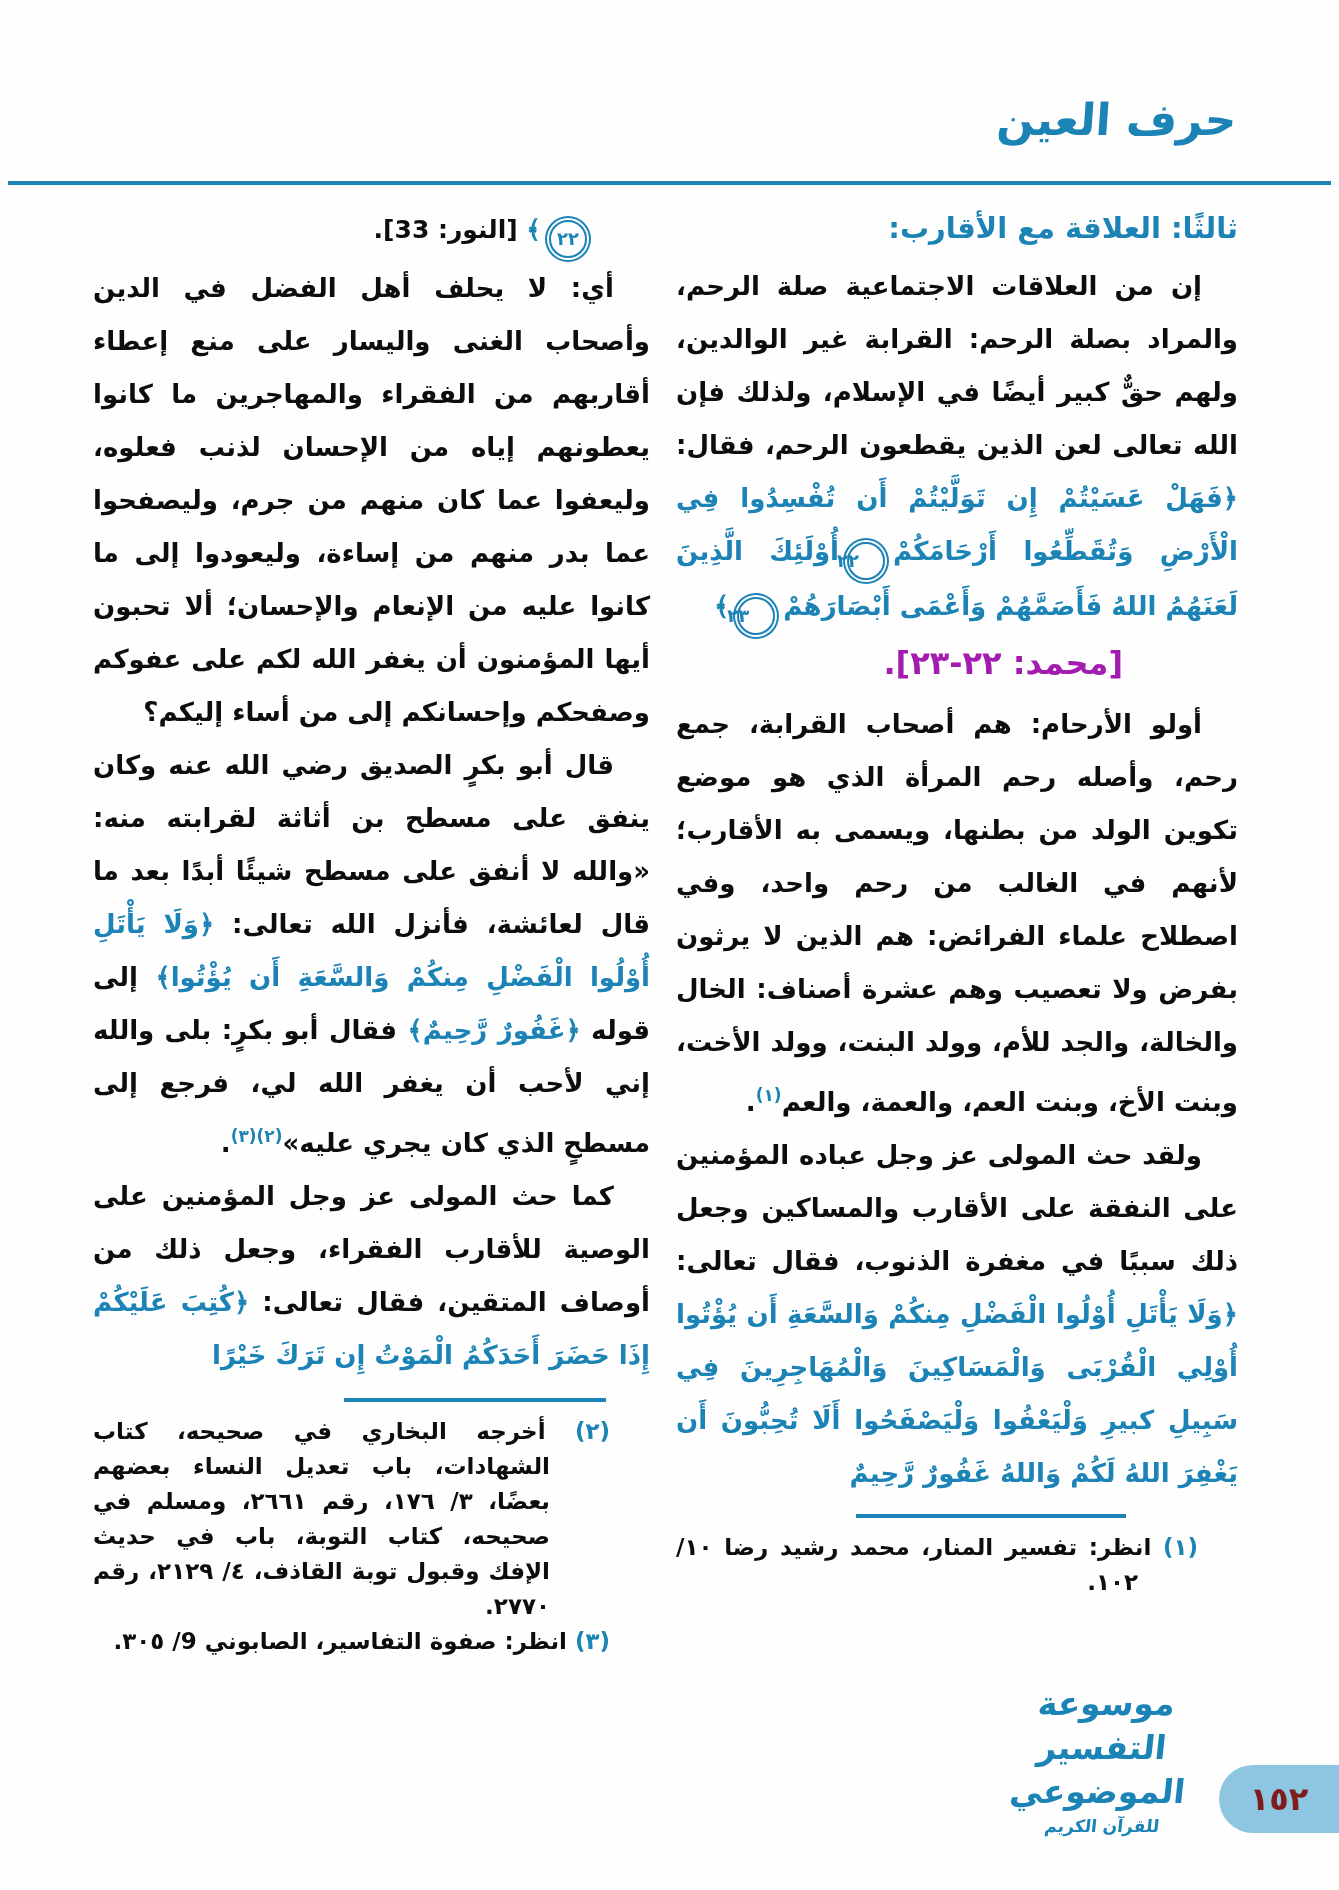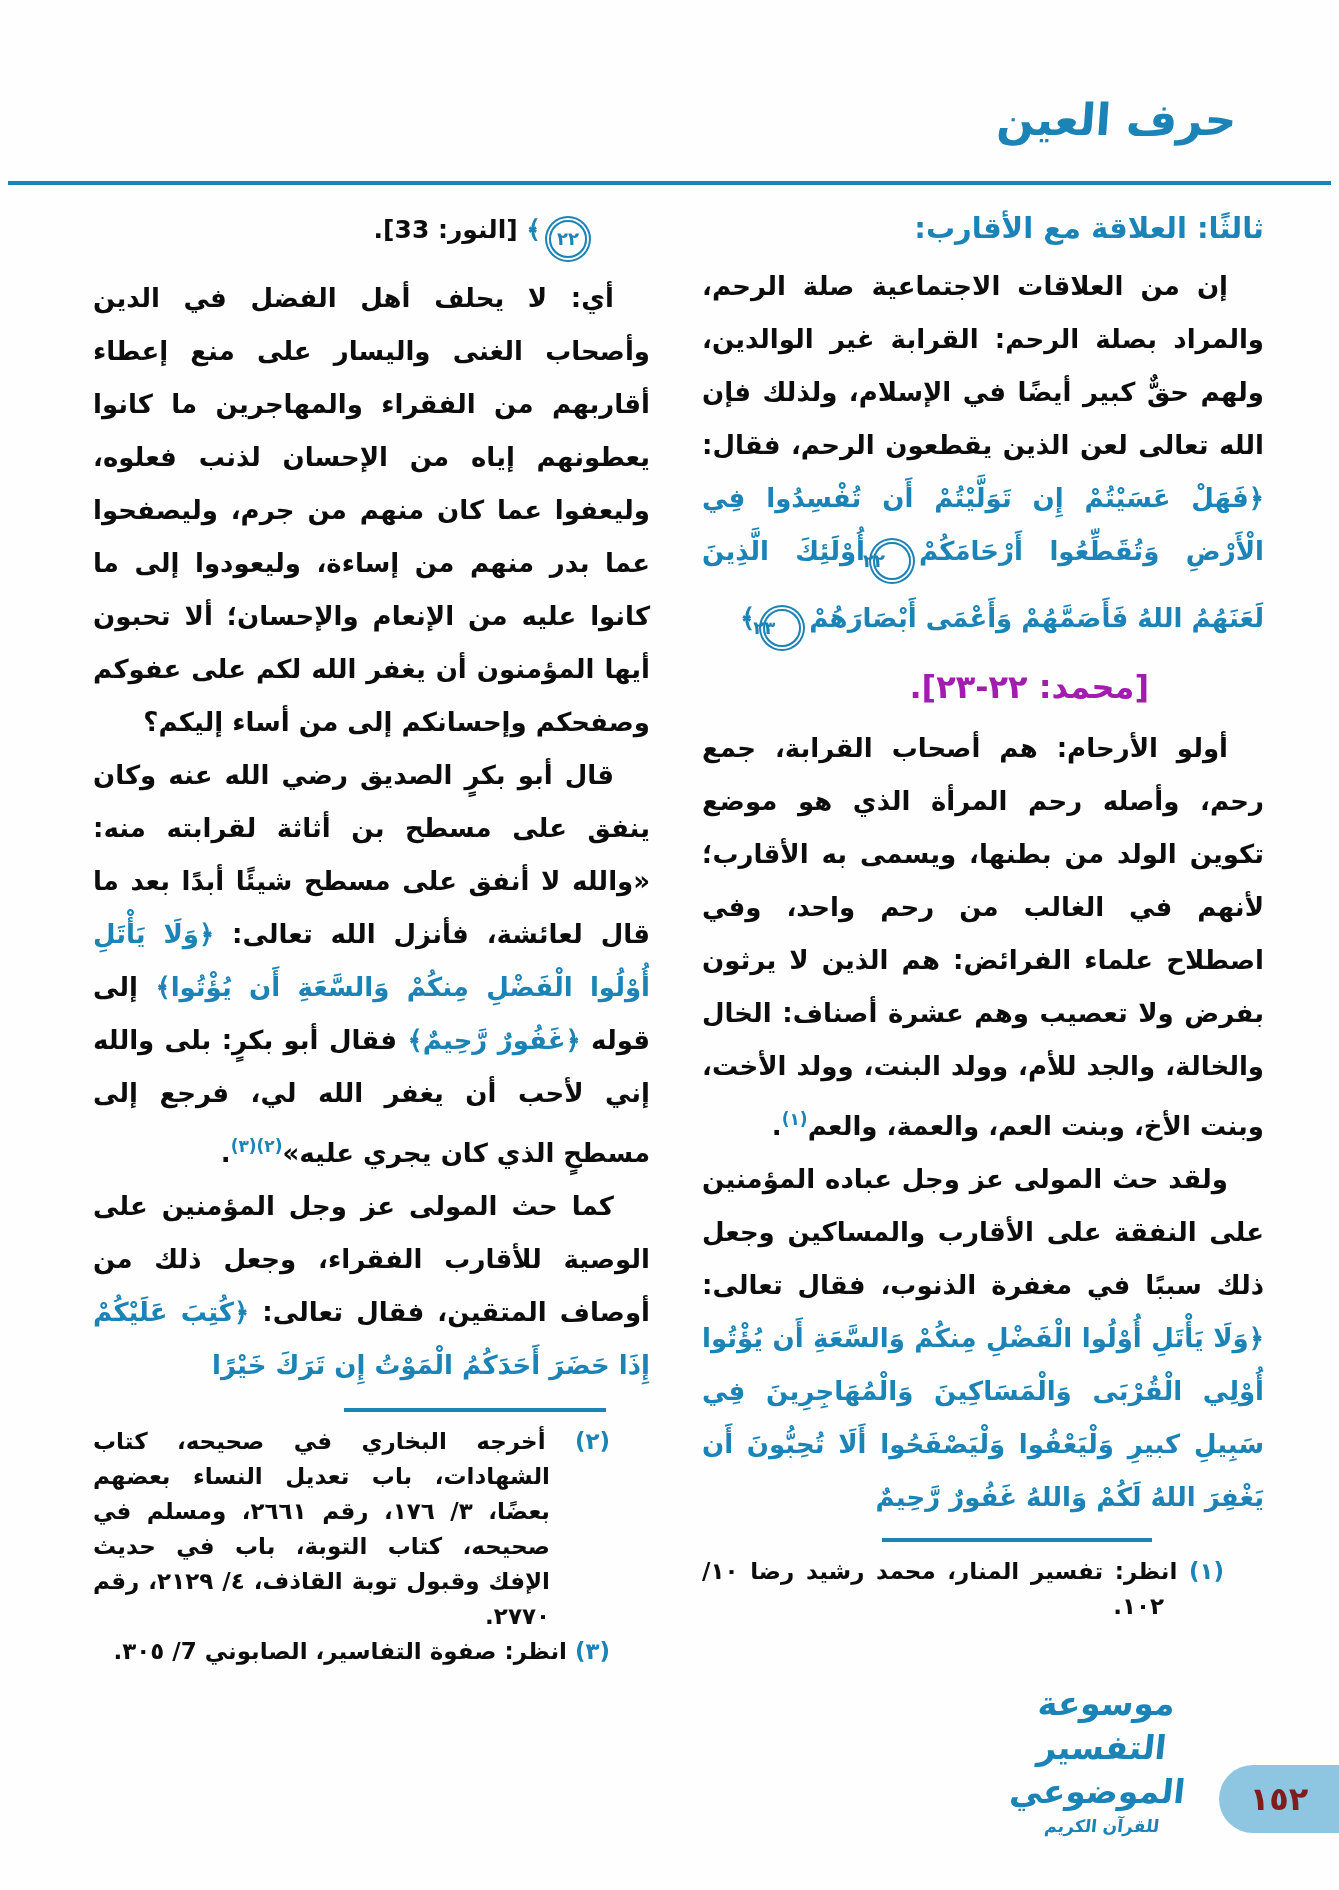--- a/index.html
+++ b/index.html
@@ -11,37 +11,37 @@
     position:absolute;top:94px;right:102px;
     color:var(--accent,#1b83b5);
     font-size:44px;font-weight:700;
     transform:skewX(-4deg);
     letter-spacing:0;
   }
   .header-rule{position:absolute;top:181px;left:8px;right:8px;height:4px;background:var(--accent,#1b83b5);}
 
   
   .col{position:absolute;top:200px;}
-  .col-right{right:75px;width:562px;}
+  .col-right{right:101px;width:562px;}
   .col-left{left:93px;width:557px;}
 
   .body-text{font-size:26px;font-weight:700;color:#0d0d0d;line-height:53px;text-align:justify;margin:0;}
   .body-text p{margin:0;text-indent:36px;}
   .section-heading{
     color:var(--accent,#1b83b5);font-size:29px;font-weight:700;line-height:56px;margin:0 0 4px 0;
   }
   .quran{color:var(--accent,#1b83b5);}
   .ayah-badge{
     display:inline-flex;align-items:center;justify-content:center;
     width:34px;height:34px;border-radius:50%;
     border:2px solid var(--accent,#1b83b5);
     box-shadow:0 0 0 2px #ffffff,0 0 0 4px var(--accent,#1b83b5);
     color:var(--accent,#1b83b5);
     font-size:18px;font-weight:700;line-height:1;
-    vertical-align:-7px;margin:12px 8px;
+    vertical-align:-7px;margin:0 8px;
   }
   .cite-line{font-size:32px;font-weight:700;color:#a21caf;line-height:53px;margin:2px 115px 8px 0;text-indent:0;}
   .opener-line{line-height:60px;margin:0 55px 2px 0;font-size:25px;font-weight:700;color:#0d0d0d;}
   .fn-ref{color:var(--accent,#1b83b5);font-size:17px;vertical-align:super;font-weight:700;}
 
   
   .fn-sep{height:4px;background:var(--accent,#1b83b5);border:none;}
   .fn-sep-left{width:262px;margin:16px 44px 12px auto;}
   .fn-sep-right{width:270px;margin:14px 112px 12px auto;}
   .footnote{
@@ -93,21 +93,21 @@
     <div class="opener-line"><span class="ayah-badge">٢٢</span><span class="quran">﴾</span><span> [النور: 33].</span></div>
 
     <p>أي: لا يحلف أهل الفضل في الدين وأصحاب الغنى واليسار على منع إعطاء أقاربهم من الفقراء والمهاجرين ما كانوا يعطونهم إياه من الإحسان لذنب فعلوه، وليعفوا عما كان منهم من جرم، وليصفحوا عما بدر منهم من إساءة، وليعودوا إلى ما كانوا عليه من الإنعام والإحسان؛ ألا تحبون أيها المؤمنون أن يغفر الله لكم على عفوكم وصفحكم وإحسانكم إلى من أساء إليكم؟</p>
 
     <p><span>قال أبو بكرٍ الصديق رضي الله عنه وكان ينفق على مسطح بن أثاثة لقرابته منه: «والله لا أنفق على مسطح شيئًا أبدًا بعد ما قال لعائشة، فأنزل الله تعالى: </span><span class="quran">﴿وَلَا يَأْتَلِ أُوْلُوا الْفَضْلِ مِنكُمْ وَالسَّعَةِ أَن يُؤْتُوا﴾</span><span> إلى قوله </span><span class="quran">﴿غَفُورٌ رَّحِيمٌ﴾</span><span> فقال أبو بكرٍ: بلى والله إني لأحب أن يغفر الله لي، فرجع إلى مسطحٍ الذي كان يجري عليه»</span><span class="fn-ref">(٢)(٣)</span><span>.</span></p>
 
     <p><span>كما حث المولى عز وجل المؤمنين على الوصية للأقارب الفقراء، وجعل ذلك من أوصاف المتقين، فقال تعالى: </span><span class="quran">﴿كُتِبَ عَلَيْكُمْ إِذَا حَضَرَ أَحَدَكُمُ الْمَوْتُ إِن تَرَكَ خَيْرًا</span></p>
 
     <div class="fn-sep fn-sep-left"></div>
     <div class="footnote"><span class="fn-marker">(٢)</span><span> أخرجه البخاري في صحيحه، كتاب الشهادات، باب تعديل النساء بعضهم بعضًا، ٣/ ١٧٦، رقم ٢٦٦١، ومسلم في صحيحه، كتاب التوبة، باب في حديث الإفك وقبول توبة القاذف، ٤/ ٢١٢٩، رقم ٢٧٧٠.</span></div>
-    <div class="footnote"><span class="fn-marker">(٣)</span><span> انظر: صفوة التفاسير، الصابوني 7/ ٣٠٥.</span></div>
+    <div class="footnote"><span class="fn-marker">(٣)</span><span> انظر: صفوة التفاسير، الصابوني 9/ ٣٠٥.</span></div>
   </div>
 
   <div class="publisher-logo">
     <div class="logo-line1">موسوعة التفسير الموضوعي</div>
     <div class="logo-line2">للقرآن الكريم</div>
   </div>
   <div class="page-number-badge">١٥٢</div>
 
 </div>
 

